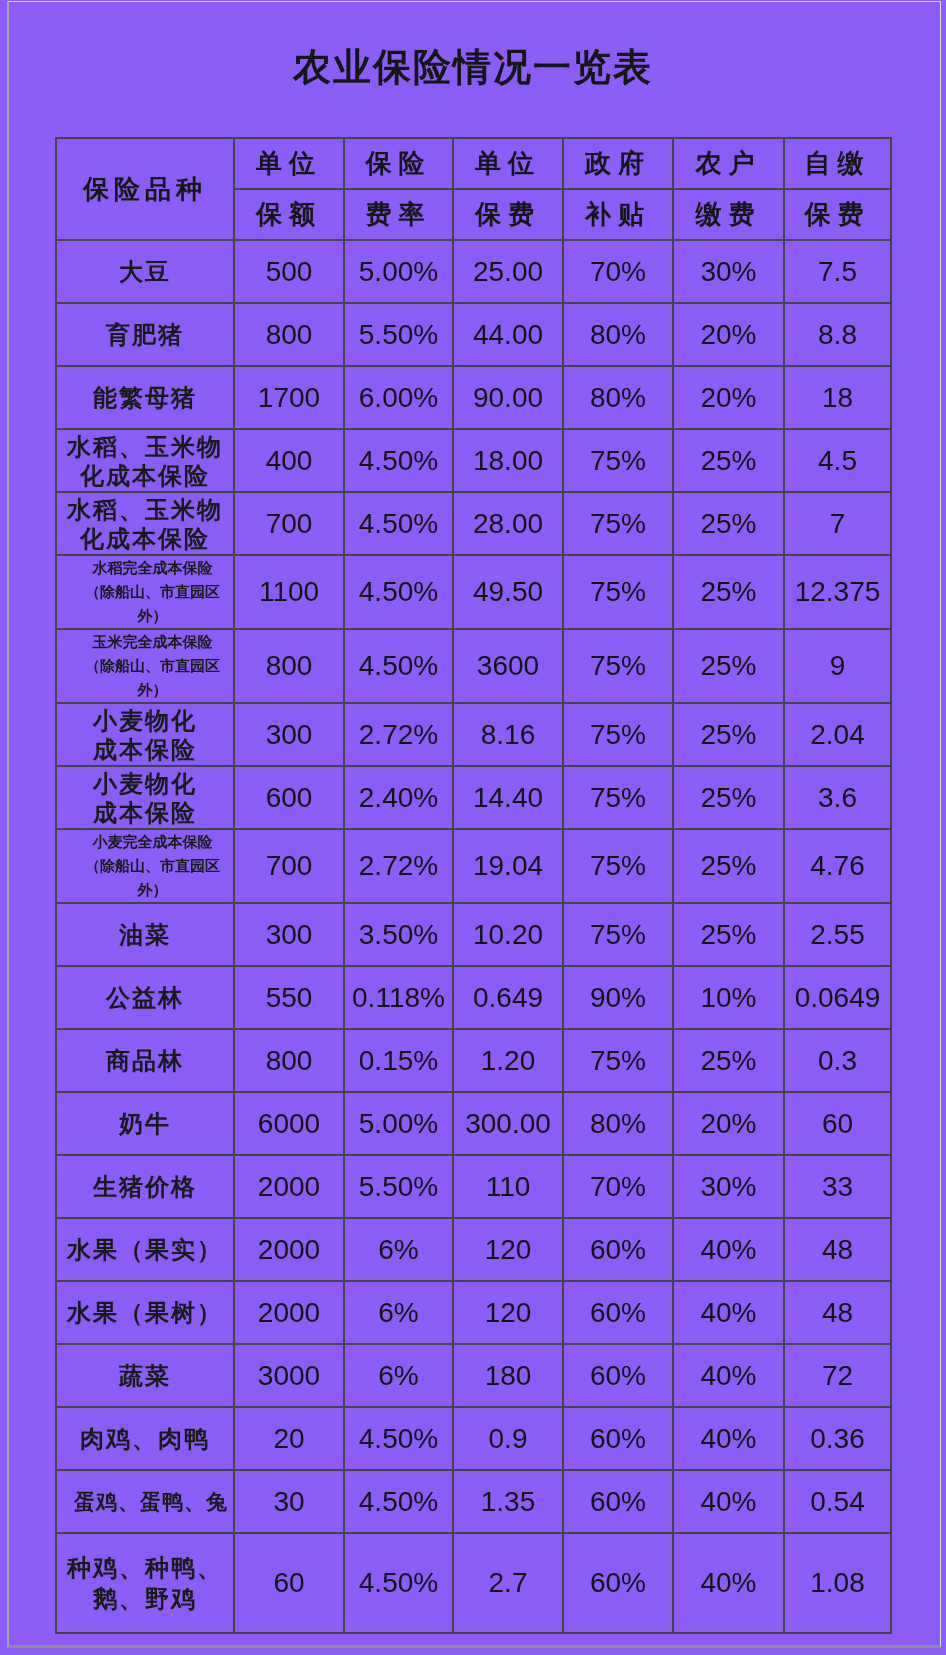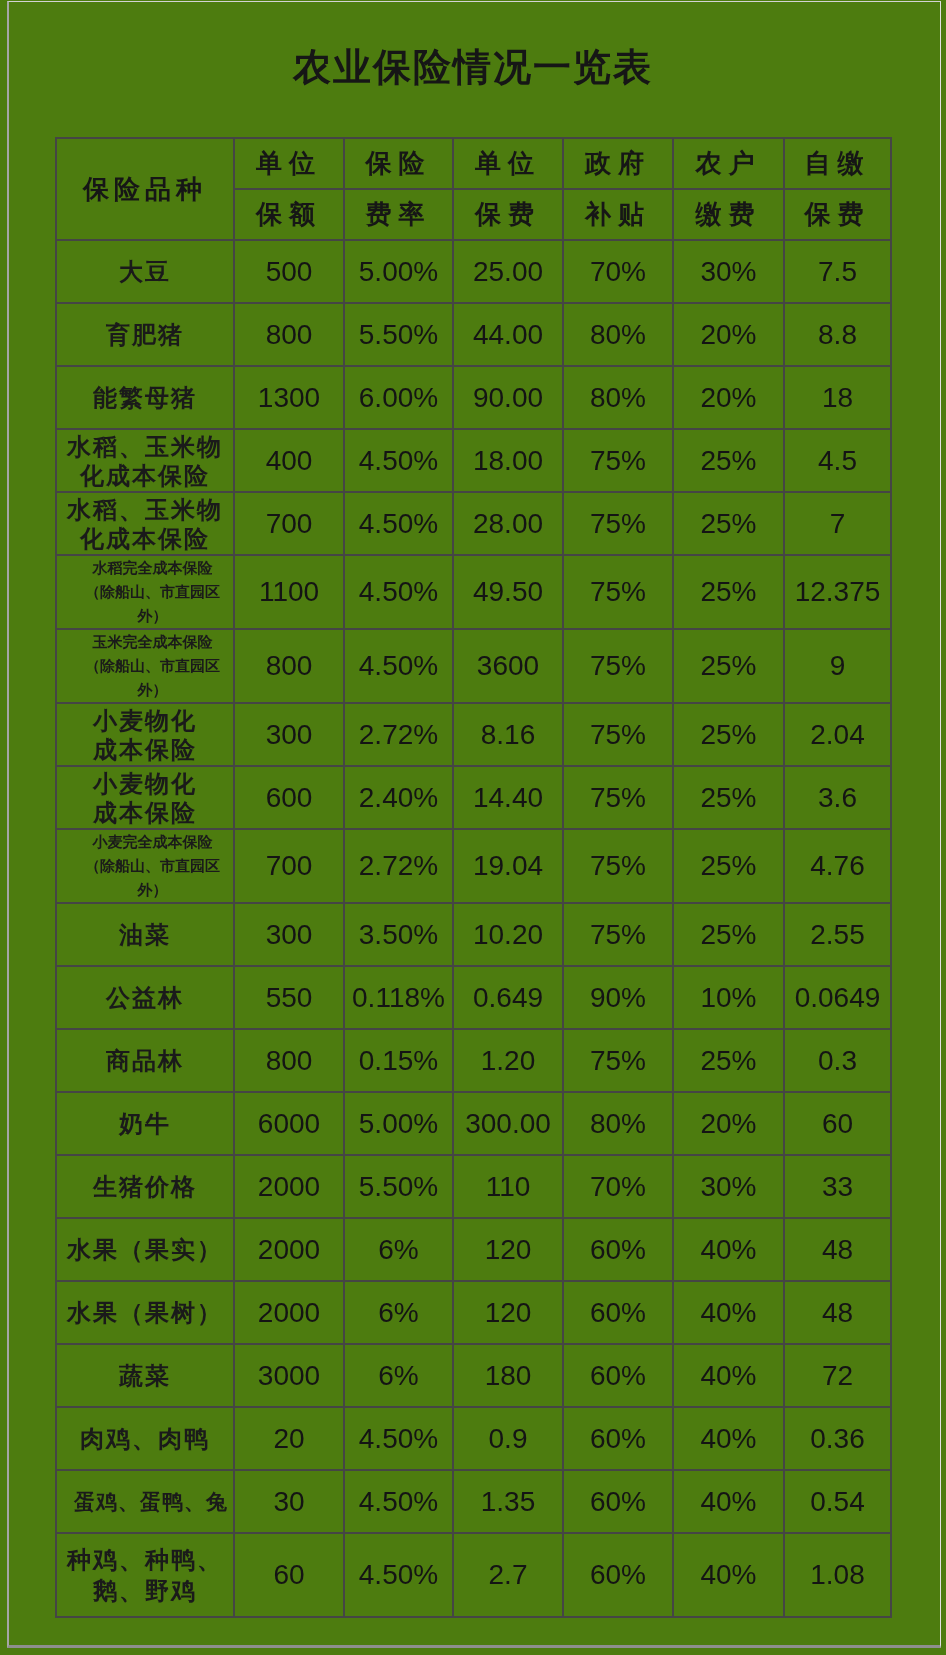--- a/index.html
+++ b/index.html
@@ -4,21 +4,21 @@
 <style>
   html,body{margin:0;padding:0;}
   body{
     width:946px;height:1655px;
     background:#f4f4f3;
     font-family:"Liberation Sans","DejaVu Sans",sans-serif;
     -webkit-font-smoothing:antialiased;
   }
   .page{
     position:relative;width:946px;height:1655px;
-    background:#4d7c0f;overflow:hidden;
+    background:#8b5cf6;overflow:hidden;
     color:var(--text,#1a1a1a);
   }
   
   .frame{
     position:absolute;left:7px;top:1px;right:5px;bottom:7px;
     border-left:2px solid #a6a6a6;
     border-bottom:3px solid #8f8f8f;
     border-top:1px solid #d2d2d2;
     border-right:1px solid #e0e0e0;
     pointer-events:none;
@@ -43,21 +43,21 @@
     padding:0;
   }
   thead tr{height:51px;}
   thead th{
     font-size:26px;font-weight:bold;
     letter-spacing:7px;padding-left:7px;
     color:#161616;background:transparent;
   }
   th.product-head{font-size:26px;letter-spacing:5px;padding-left:5px;}
   tbody tr{height:63px;}
-  tbody tr.tall{height:84px;}
+  tbody tr.tall{height:100px;}
   td.product{
     font-size:24px;font-weight:bold;letter-spacing:2px;padding-left:2px;
     color:#1a1a1a;
     border-radius:10px;
   }
   td.product div{line-height:29px;}
   td.product.small{font-size:15px;letter-spacing:0;padding-left:15px;}
   td.product.small div{line-height:24px;}
   td.product.mid{font-size:21px;letter-spacing:1px;padding-left:12px;}
   td.product.tall-label div{line-height:31px;}
@@ -123,21 +123,21 @@
           <td class="num">5.50%</td>
           <td class="num">44.00</td>
           <td class="num">80%</td>
           <td class="num">20%</td>
           <td class="num">8.8</td>
         </tr>
         <tr>
           <td class="product">
             <div>能繁母猪</div>
           </td>
-          <td class="num">1300</td>
+          <td class="num">1700</td>
           <td class="num">6.00%</td>
           <td class="num">90.00</td>
           <td class="num">80%</td>
           <td class="num">20%</td>
           <td class="num">18</td>
         </tr>
         <tr>
           <td class="product">
             <div>水稻、玉米物</div>
             <div>化成本保险</div>

